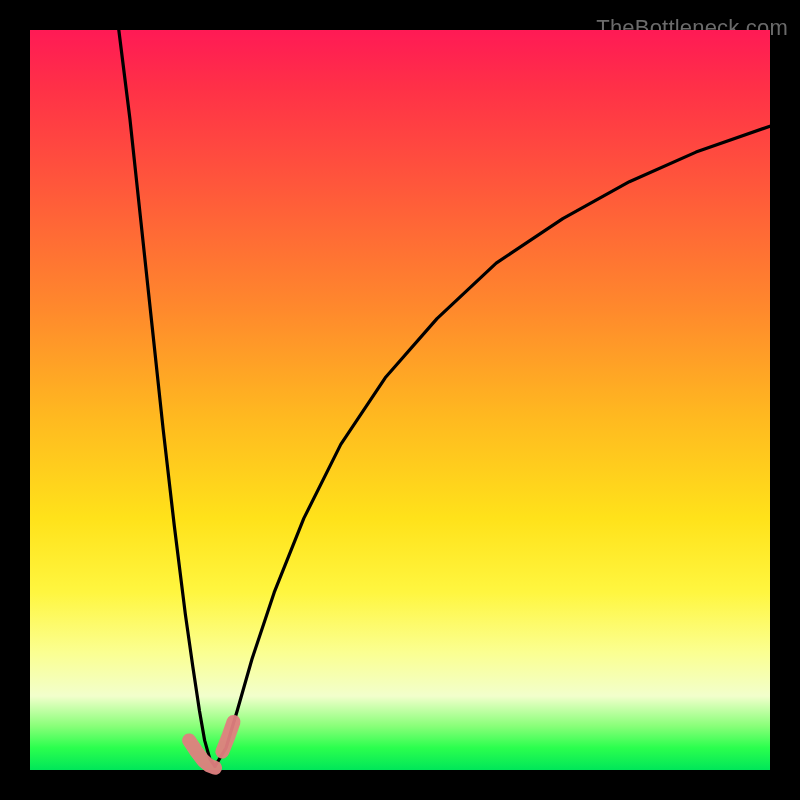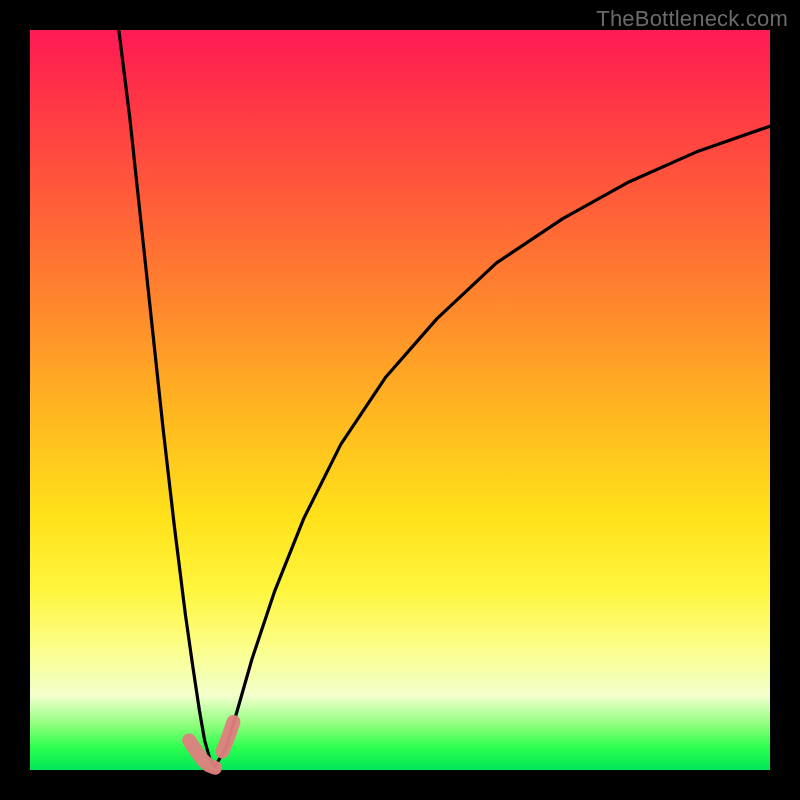--- a/index.html
+++ b/index.html
@@ -34,21 +34,21 @@
       #fff640 76%,
       #fbff90 84%,
       #f2ffcc 90%,
       #8bff7a 94%,
       #2bff4e 97%,
       #00e659 100%
     );
   }
   .watermark {
     position: absolute;
-    top: 6px;
+    top: 15px;
     right: 12px;
     color: #6b6b6b;
     font-size: 22px;
     letter-spacing: 0.2px;
     font-weight: 400;
     user-select: none;
   }
   svg.curves {
     position: absolute;
     left: 0;

